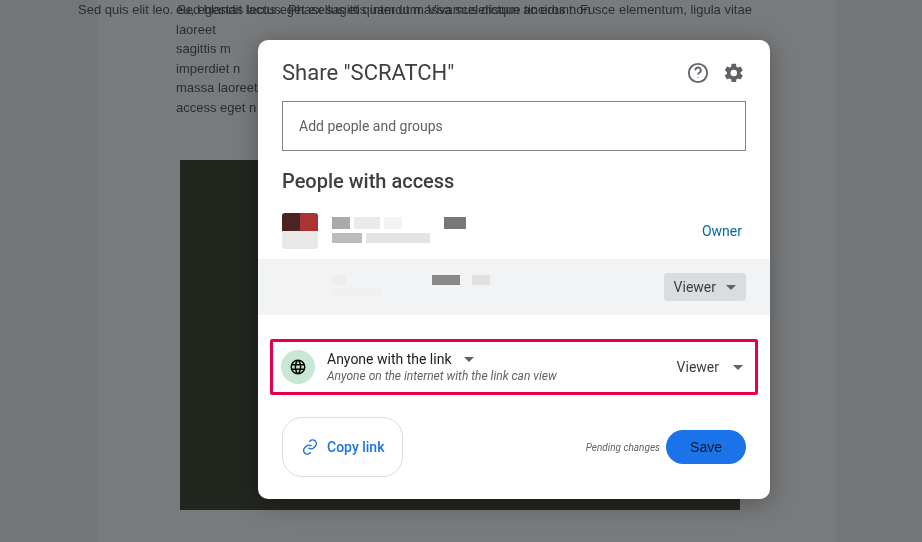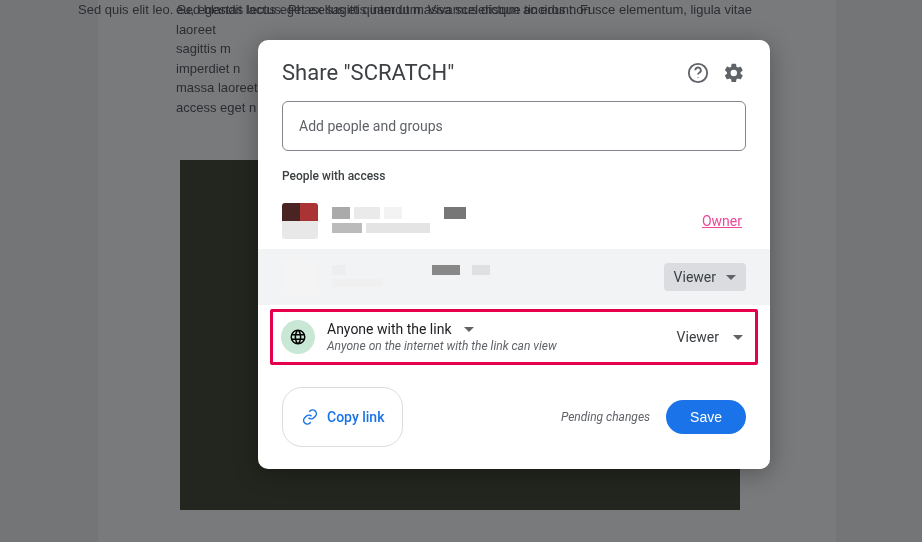--- a/index.html
+++ b/index.html
@@ -66,33 +66,33 @@
     display:flex; align-items:center; justify-content:center;
     color:#5f6368;
     margin-left:12px;
     cursor:pointer;
   }
   .hdr-icon svg { width:22px; height:22px; }
 
   .add-input {
     margin: 0 24px 18px 24px;
     border: 1px solid #80868b;
-    border-radius: 6px;
+    border-radius: 0;
     height: 48px;
     display:flex;
     align-items:center;
     padding: 0 16px;
     color:#5f6368;
     font-size:14px;
     cursor:text;
   }
 
   .section-title {
     margin: 0 24px 10px 24px;
-    font-size: 12px;
+    font-size: 20px;
     color:#3c4043;
     font-weight:500;
   }
 
   .person-row {
     display:flex;
     align-items:center;
     padding: 10px 24px;
   }
   .person-row.highlight { background:#f1f3f4; }
@@ -104,23 +104,22 @@
     flex-shrink:0;
   }
   .pix-area {
     flex:1;
     height:28px;
     position:relative;
   }
   .pix-area .p { position:absolute; height:10px; background:#ddd; }
   .role-plain {
     font-size:14px;
-    color:#ec4899;
+    color:#0369a1;
     padding-right:4px;
-    text-decoration:underline;
   }
   .role-chip {
     background:#dadce0;
     border-radius:4px;
     padding: 6px 10px;
     font-size:14px;
     color:#3c4043;
     display:flex;
     align-items:center;
     cursor:pointer;
@@ -130,21 +129,21 @@
   .caret {
     width:0; height:0;
     border-left:5px solid transparent;
     border-right:5px solid transparent;
     border-top:5px solid #5f6368;
     display:inline-block;
     vertical-align:middle;
   }
 
   .general-box {
-    margin: 4px 12px 6px 12px;
+    margin: 24px 12px 6px 12px;
     border: 3px solid #e6004c;
     border-radius:2px;
     padding: 8px 12px 8px 8px;
     display:flex;
     align-items:center;
   }
   .globe-badge {
     width:34px; height:34px;
     border-radius:50%;
     background:#c8e7d4;
@@ -191,28 +190,28 @@
     font-size:14px;
     color:#1a73e8;
     display:flex;
     align-items:center;
     cursor:pointer;
     font-weight:500;
   }
   .copy-link svg { width:18px; height:18px; margin-right:8px; }
   .spacer { flex:1; }
   .pending {
-    font-size:12px;
+    font-size:10px;
     font-style:italic;
     color:#5f6368;
-    margin-right:16px;
+    margin-right:6px;
   }
   .save-btn {
     background:#1a73e8;
-    color:#ffffff;
+    color:#0f172a;
     border:none;
     border-radius:20px;
     padding: 9px 24px;
     font-size:14px;
     font-weight:500;
     cursor:pointer;
   }
 
   
   .av1 { background: linear-gradient(90deg,#4a2323 50%, #a33 50%) top/100% 50% no-repeat, #e8e8e8; }

